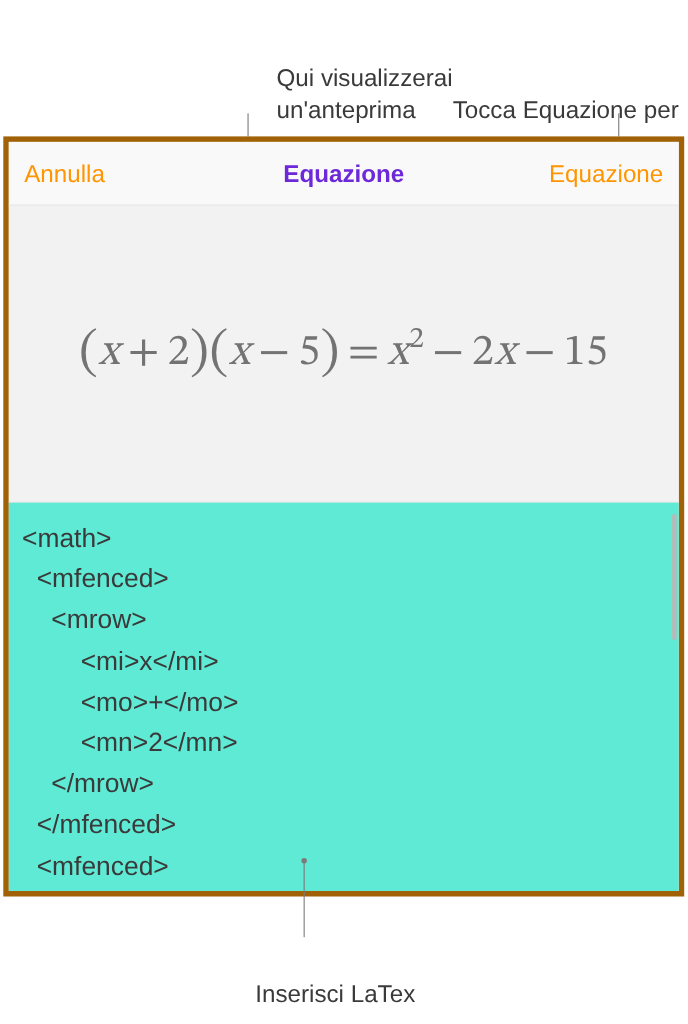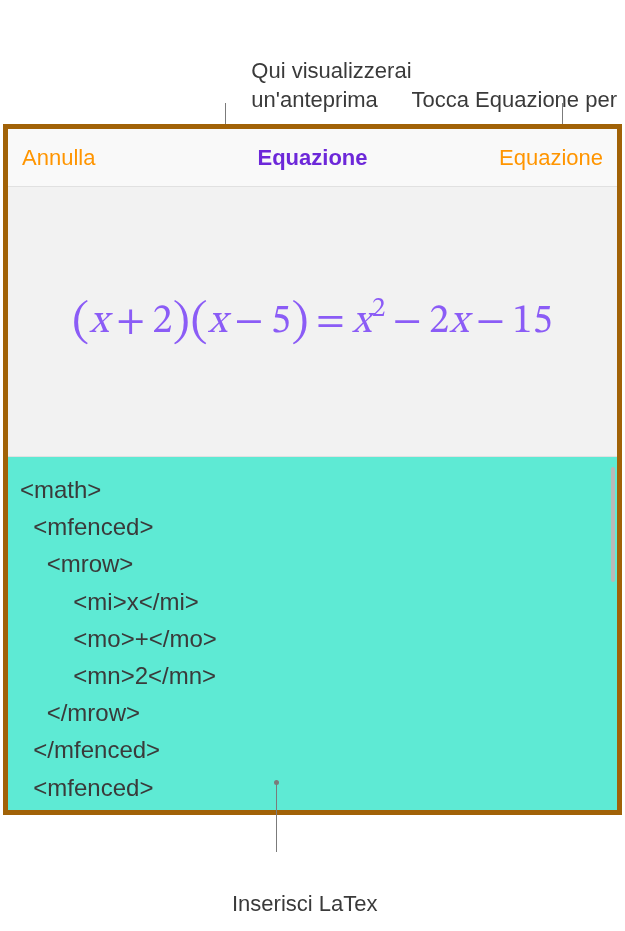--- a/index.html
+++ b/index.html
@@ -119,21 +119,21 @@
       height: 270px;
       display: flex;
       align-items: center;
       justify-content: center;
       padding: 0 6px;
       border-bottom: 1px solid #e1e1e1;
     }
     .equation-render {
       font-family: "STIX Two Math", "Cambria Math", "Times New Roman", serif;
       font-size: 40px;
-      color: #8b5cf6;
+      color: #737373;
       white-space: nowrap;
       letter-spacing: 0.5px;
     }
     .equation-render .it {
       font-style: italic;
       font-family: "STIX Two Math", "Cambria Math", "Times New Roman", serif;
     }
     .equation-render .paren {
       font-size: 48px;
       vertical-align: -3px;

